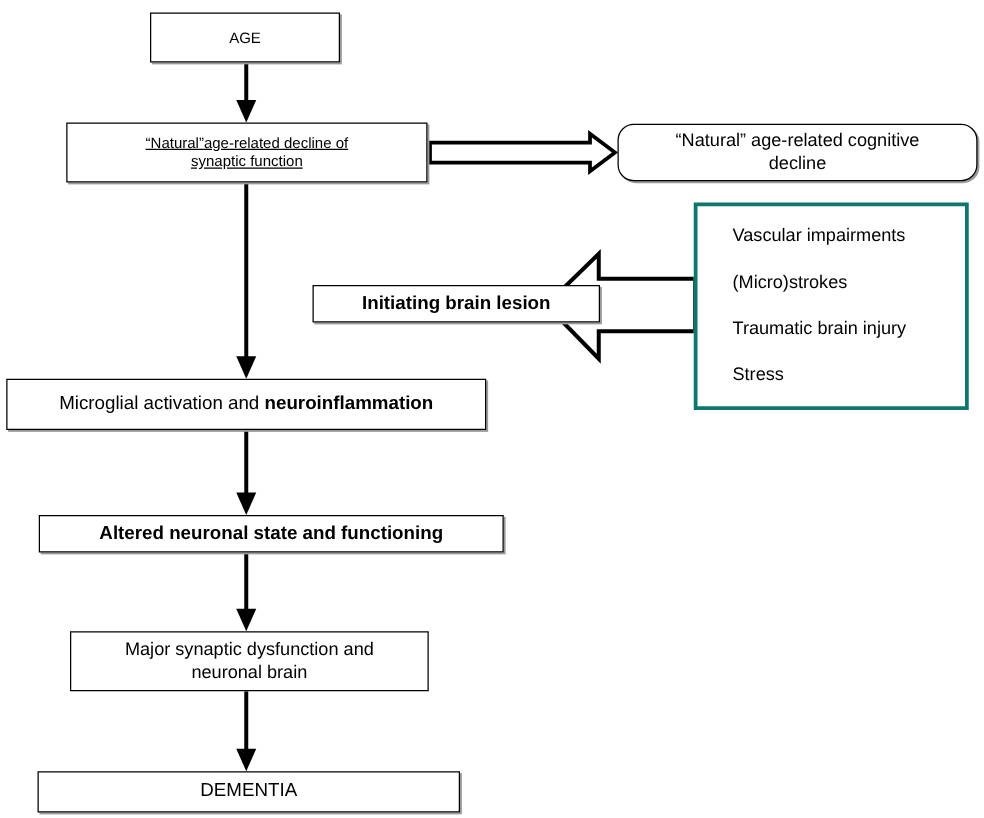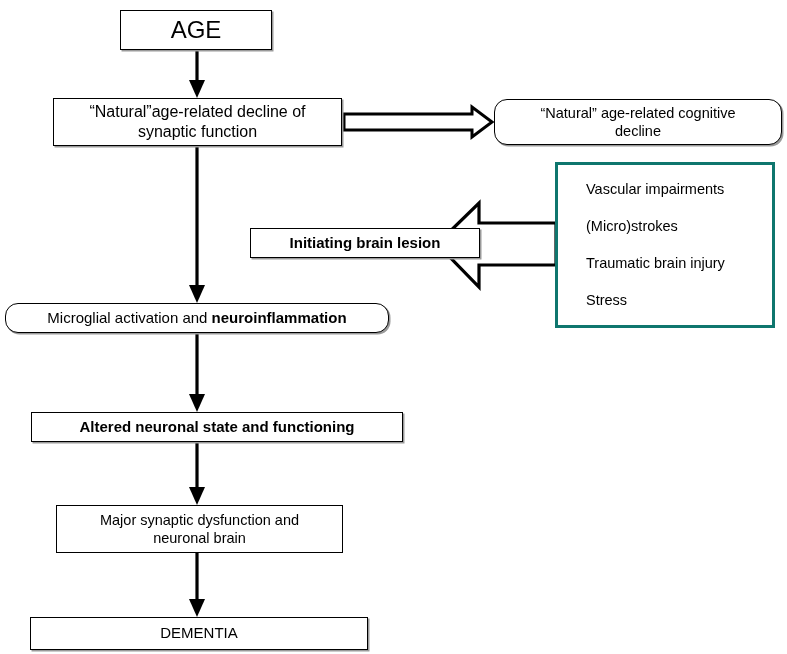--- a/index.html
+++ b/index.html
@@ -31,25 +31,25 @@
     box-shadow: 1.5px 1.5px 0 0 #9a9a9a;
   }
   .node .txt {
     display: block;
     padding: 0 6px;
     white-space: pre-line;
   }
   .bold { font-weight: bold; }
 
   
-  #node-age        { left: 120px; top: 10px;  width: 152px; height: 40px;  font-size: 24px; }
-  #node-synaptic   { left: 53px;  top: 98px;  width: 289px; height: 48px;  font-size: 16px; }
+  #node-age        { left: 120px; top: 10px;  width: 152px; height: 40px;  font-size: 12px; }
+  #node-synaptic   { left: 53px;  top: 98px;  width: 289px; height: 48px;  font-size: 12px; text-decoration: underline; }
   #node-cognitive  { left: 494px; top: 99px;  width: 288px; height: 46px;  font-size: 14.5px; border-radius: 13px; }
   #node-lesion     { left: 205px; top: 228px; width: 230px; height: 30px;  font-size: 15px; margin-left: 45px; }
-  #node-microglial { left: 5px;   top: 303px; width: 384px; height: 30px;  font-size: 15px; border-radius: 13px; }
+  #node-microglial { left: 5px;   top: 303px; width: 384px; height: 41px;  font-size: 15px; }
   #node-altered    { left: 31px;  top: 412px; width: 372px; height: 30px;  font-size: 15px; }
   #node-major      { left: 56px;  top: 505px; width: 287px; height: 48px;  font-size: 14.5px; }
   #node-dementia   { left: 30px;  top: 617px; width: 338px; height: 33px;  font-size: 15px; }
 
   
   #causes-box {
     position: absolute;
     left: 555px;
     top: 162px;
     width: 220px;

